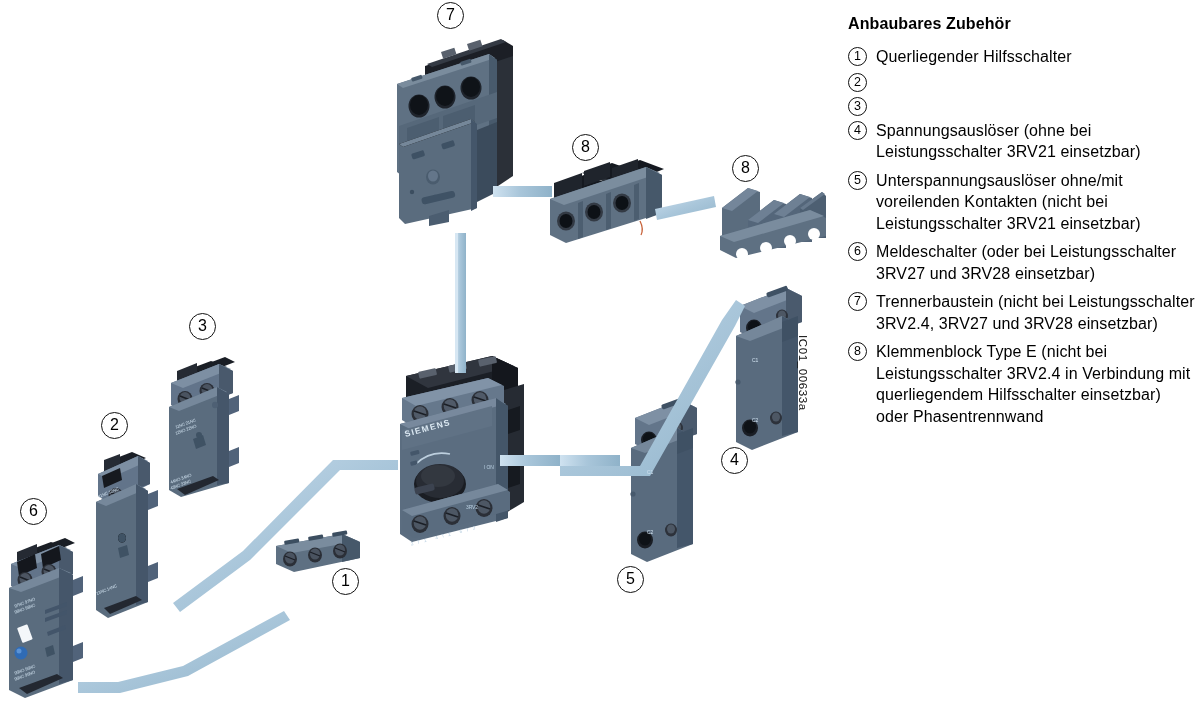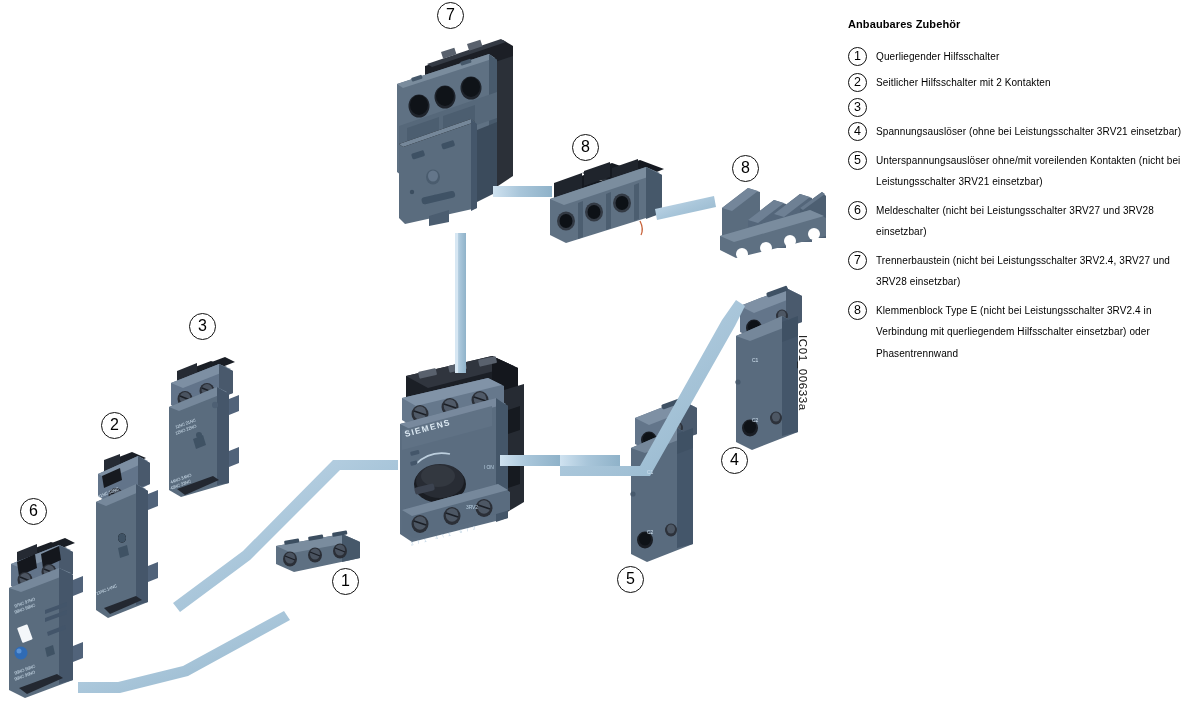--- a/index.html
+++ b/index.html
@@ -16,21 +16,21 @@
   }
   #stage { position: absolute; inset: 0; }
 
   
   .legend {
     position: absolute;
     left: 848px; top: 14px;
     width: 348px;
   }
   .legend-title {
-    font-size: 11px;
+    font-size: 16px;
     line-height: 20px;
     margin: 0 0 12px 0;
     letter-spacing: .1px;
   }
   .legend-item {
     display: flex;
     align-items: flex-start;
     margin-bottom: 7px;
   }
   .legend-item.tight { margin-bottom: 4px; }
@@ -40,21 +40,21 @@
     border: 1.3px solid #111;
     border-radius: 50%;
     font-size: 12.5px;
     line-height: 16.5px;
     text-align: center;
     margin-top: 1px;
     margin-right: 9px;
     background: #fff;
   }
   .legend-text {
-    font-size: 10px;
+    font-size: 16px;
     line-height: 21.5px;
     letter-spacing: .1px;
   }
 
   
   .callout {
     position: absolute;
     width: 27px; height: 27px;
     border: 1.6px solid #111;
     border-radius: 50%;
@@ -482,36 +482,35 @@
 
   <div class="legend">
     <h1 class="legend-title">Anbaubares Zubehör</h1>
 
     <div class="legend-item tight">
       <div class="marker">1</div>
       <div class="legend-text">Querliegender Hilfsschalter</div>
     </div>
     <div class="legend-item tight">
       <div class="marker">2</div>
-      <div class="legend-text">Seitlicher Hilfsschalter mit 2 Kontakten</div>
     </div>
     <div class="legend-item tight">
       <div class="marker">3</div>
     </div>
     <div class="legend-item">
       <div class="marker">4</div>
       <div class="legend-text">Spannungsauslöser (ohne bei Leistungsschalter 3RV21 einsetzbar)</div>
     </div>
     <div class="legend-item">
       <div class="marker">5</div>
       <div class="legend-text">Unterspannungsauslöser ohne/mit voreilenden Kontakten (nicht bei Leistungsschalter 3RV21 einsetzbar)</div>
     </div>
     <div class="legend-item">
       <div class="marker">6</div>
-      <div class="legend-text">Meldeschalter (nicht bei Leistungsschalter 3RV27 und 3RV28 einsetzbar)</div>
+      <div class="legend-text">Meldeschalter (oder bei Leistungsschalter 3RV27 und 3RV28 einsetzbar)</div>
     </div>
     <div class="legend-item">
       <div class="marker">7</div>
       <div class="legend-text">Trennerbaustein (nicht bei Leistungsschalter 3RV2.4, 3RV27 und 3RV28 einsetzbar)</div>
     </div>
     <div class="legend-item">
       <div class="marker">8</div>
       <div class="legend-text">Klemmenblock Type E (nicht bei Leistungsschalter 3RV2.4 in Verbindung mit querliegendem Hilfsschalter einsetzbar) oder Phasentrennwand</div>
     </div>
   </div>

